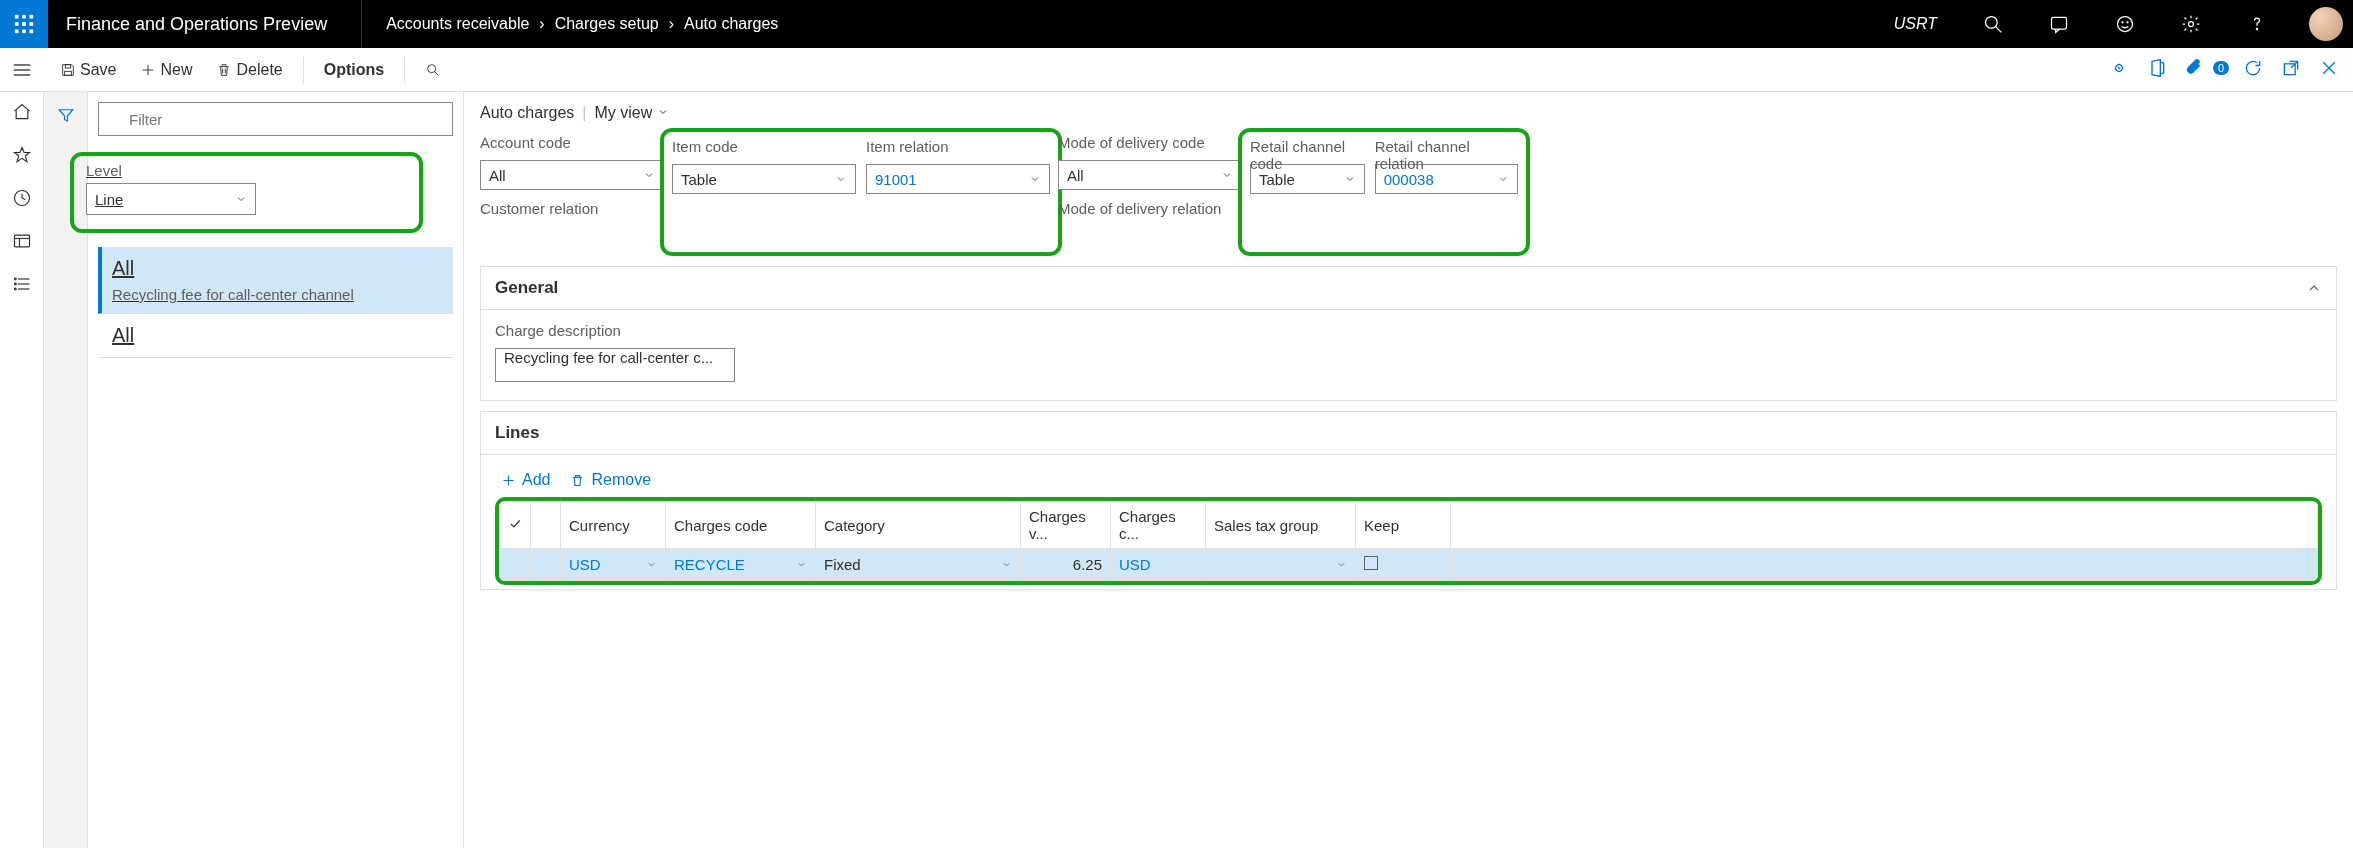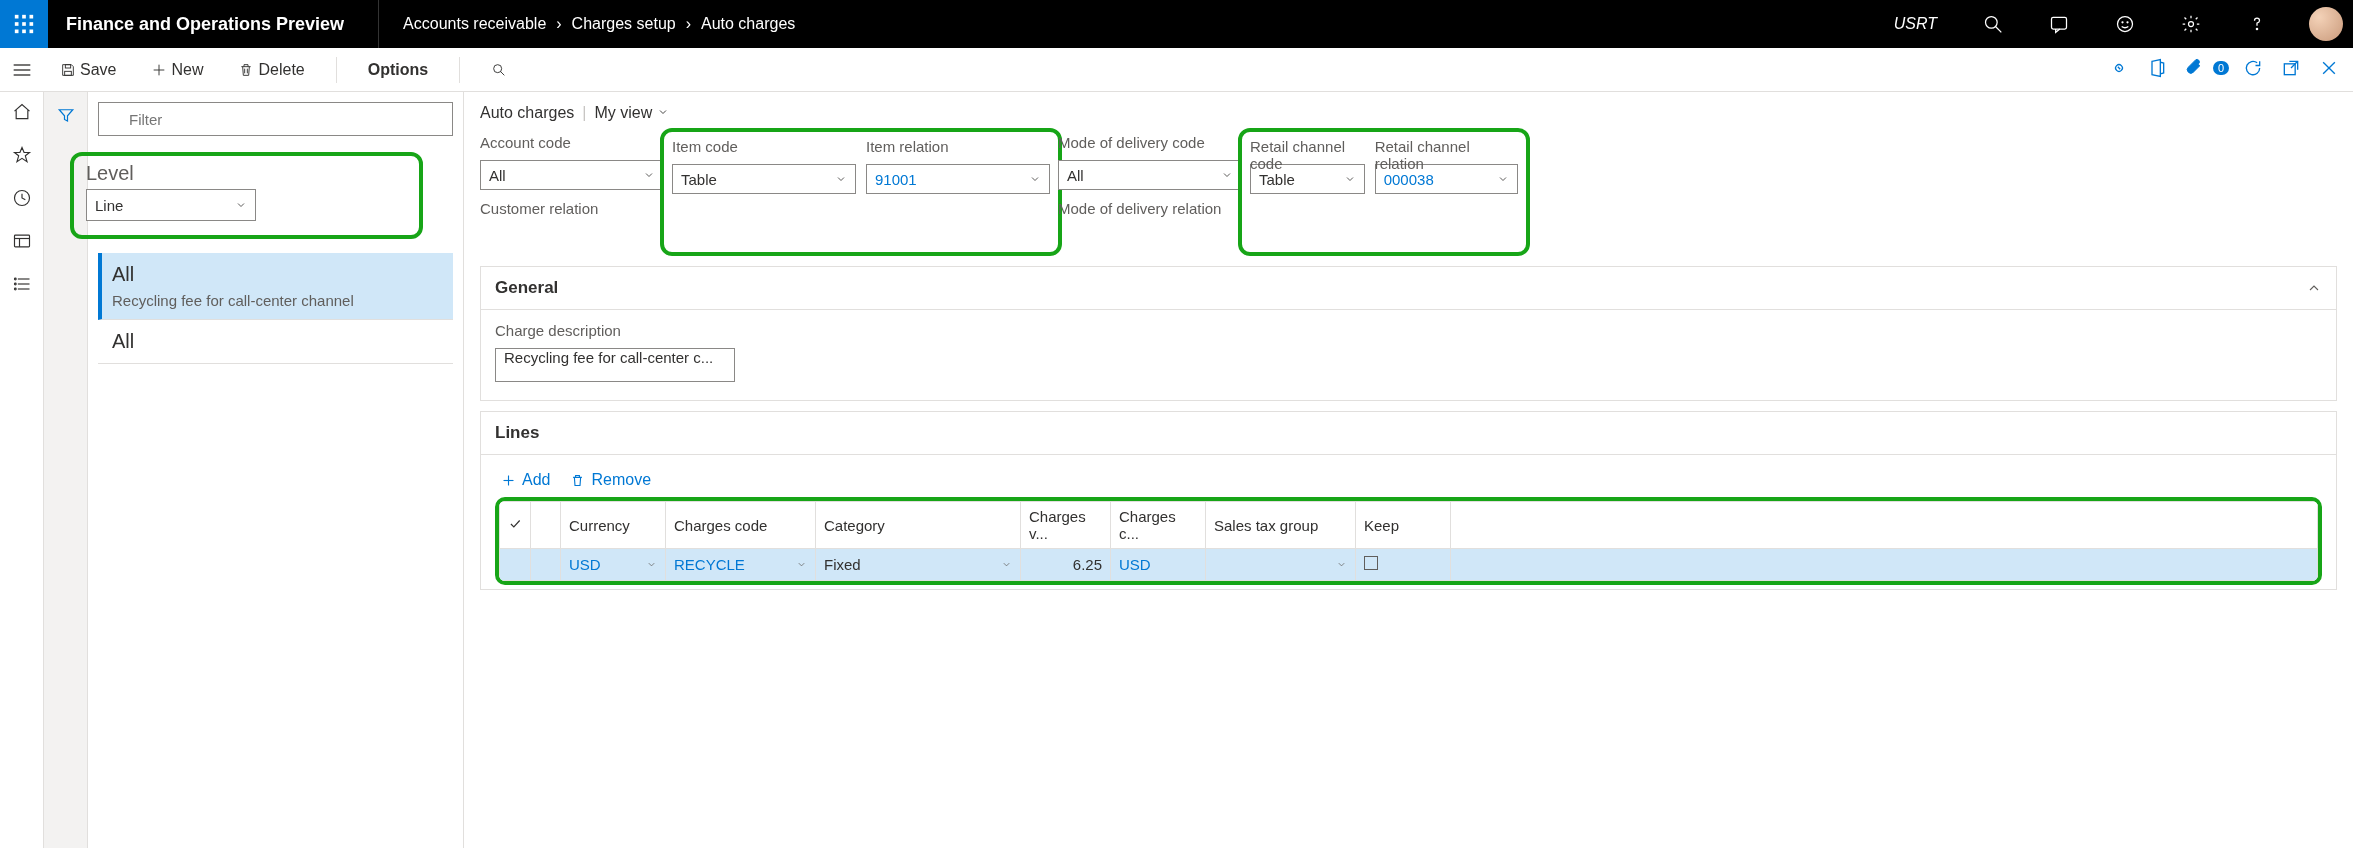--- a/index.html
+++ b/index.html
@@ -2,60 +2,60 @@
 <html><head>
 <meta charset="utf-8">
 <style>
   * { box-sizing: border-box; margin: 0; padding: 0; font-family: "Segoe UI", Arial, sans-serif; }
   body { background: #fff; width: 2353px; height: 848px; overflow: hidden; font-size: 14px; color: #323130; }
   
   
   .top-header { display: flex; align-items: center; background: #000; color: #fff; height: 48px; }
   .waffle-tile { width: 48px; height: 48px; display:flex; align-items:center; justify-content:center; background:#0078d4; }
   .waffle-tile svg { width: 22px; height: 22px; fill:#fff; }
-  .app-title { font-weight:700; font-size:18px; padding:0 34px 0 18px; height:100%; display:flex; align-items:center; border-right:1px solid #333; }
+  .app-title { font-weight:400; font-size:18px; padding:0 34px 0 18px; height:100%; display:flex; align-items:center; border-right:1px solid #333; }
   .breadcrumb { flex:1; display:flex; align-items:center; padding-left:24px; gap:10px; font-size:16px; }
   .breadcrumb .chev { color:#fff; }
   .hdr-right { display:flex; align-items:center; gap:18px; height:100%;font-style:italic; }
   .hdr-company { font-size:16px; padding:0 14px; }
   .hdr-icon { width:48px; height:48px; display:flex; align-items:center; justify-content:center; }
   .hdr-icon svg { width:20px; height:20px; fill:none; stroke:#fff; stroke-width:1.5; }
   .avatar { width:34px; height:34px; border-radius:50%; background: radial-gradient(circle at 30% 30%, #f4d2b8, #c99a7b); margin:0 10px; }
 
   
   .action-bar { height:44px; border-bottom:1px solid #e1dfdd; display:flex; align-items:center; }
   .hamburger-btn { width:44px; height:44px; display:flex; align-items:center; justify-content:center; }
   .hamburger-btn svg { width:20px; height:16px; stroke:#323130; stroke-width:1.6; fill:none; }
-  .action-grp { display:flex; align-items:center; height:100%; gap:15px; padding-left:6px; }
+  .action-grp { display:flex; align-items:center; height:100%; gap:4px; padding-left:6px; }
   .action-btn { display:flex; align-items:center; gap:4px; padding:6px 10px; font-size:16px; cursor:pointer; }
   .action-btn svg { width:16px; height:16px; fill:none; stroke:#323130; stroke-width:1.4; }
   .action-sep { width:1px; height:26px; background:#e1dfdd; margin:0 6px; }
   .action-bold { font-weight:600; }
   .action-spacer { flex:1; }
   .action-right { display:flex; align-items:center; gap:18px; padding-right:14px; }
   .action-right svg { width:20px; height:20px; fill:none; stroke:#0078d4; stroke-width:1.6; }
   .badge-num { background:#0078d4; color:#fff; font-size:11px; border-radius:8px; padding:1px 5px; position:relative; top:-6px; left:4px; }
   .action-right .stroke-blue svg { stroke:#0078d4; }
   .action-right .fill-blue svg { fill:#0078d4; stroke:none; }
 
   
   .body-area { display:flex; height: calc(848px - 48px - 44px); }
   .nav-rail { width:44px; border-right:1px solid #e1dfdd; display:flex; flex-direction:column; align-items:center; padding-top:10px; gap:20px; }
   .nav-rail svg { width:20px; height:20px; fill:none; stroke:#323130; stroke-width:1.4; }
 
   
-  .list-pane { width:420px; border-right:1px solid #e1dfdd; display:flex; }
+  .list-pane { width:420px; border-right:1px solid #e1dfdd; display:flex;text-decoration:underline; }
   .filter-col { width:44px; display:flex; flex-direction:column; align-items:center; padding-top:14px; background:#f3f2f1; border-right:1px solid #e1dfdd; }
   .filter-col svg { width:18px; height:18px; fill:none; stroke:#0078d4; stroke-width:1.6; }
   .list-body { flex:1; padding:10px 10px 0 10px; }
   .filter-input { width:100%; height:34px; border:1px solid #8a8886; padding:0 8px 0 30px; font-size:15px; position:relative; }
   .filter-wrap { position:relative; margin-bottom:16px; }
   .filter-wrap svg { position:absolute; left:8px; top:9px; width:16px; height:16px; fill:none; stroke:#8a8886; stroke-width:1.6; }
   .level-box { border:4px solid #17a517; border-radius:12px; padding:6px 12px 14px 12px; margin-left:-28px; margin-right:30px; }
-  .level-label { font-size:20px; color:#605e5c; margin-bottom:4px; }
+  .level-label { font-size:15px; color:#605e5c; margin-bottom:4px; }
   .level-select { width:170px; height:32px; border:1px solid #8a8886; background:#fff; display:flex; align-items:center; justify-content:space-between; padding:0 8px; font-size:15px; }
   .level-select svg { width:12px; height:12px; fill:none; stroke:#323130; stroke-width:1.6; }
   .list-items { margin-top:14px; }
   .list-item { padding:10px 14px; border-bottom:1px solid #e1dfdd; }
   .list-item.selected { background:#d0e7f8; border-left:4px solid #0078d4; padding-left:10px; }
   .list-item-title { font-size:20px; }
   .list-item-desc { font-size:15px; color:#605e5c; margin-top:6px; }
 
   
   .main-pane { flex:1; padding:12px 16px; overflow:auto; }

